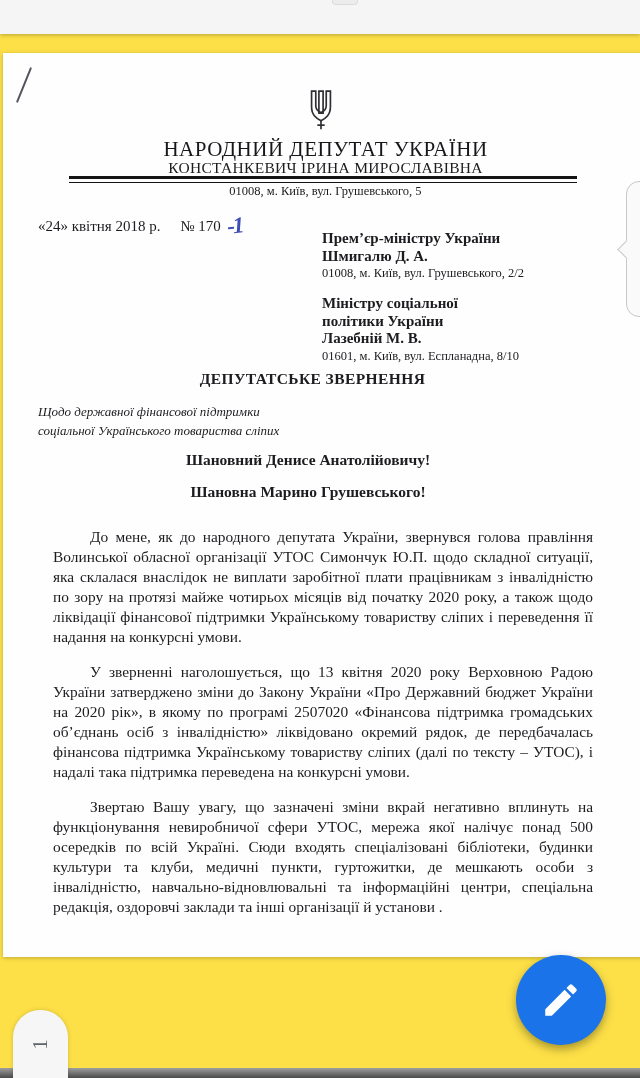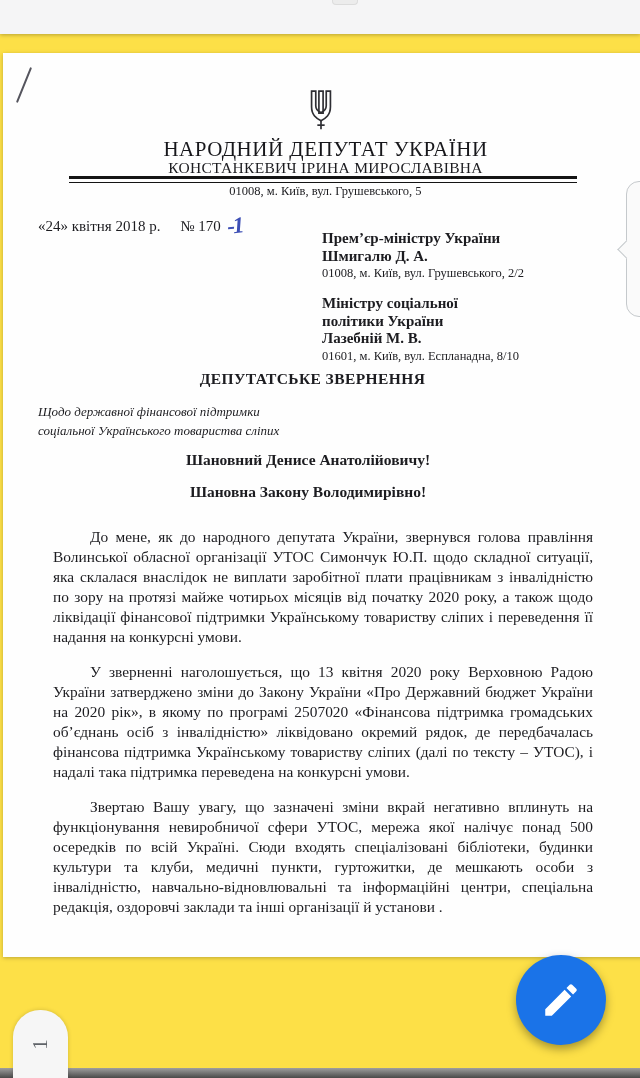--- a/index.html
+++ b/index.html
@@ -152,21 +152,21 @@
     </div>
 
     <div class="doc-title">ДЕПУТАТСЬКЕ ЗВЕРНЕННЯ</div>
 
     <div class="subject">
       <div>Щодо державної фінансової підтримки</div>
       <div>соціальної Українського товариства сліпих</div>
     </div>
 
     <div class="salut salut-1">Шановний Денисе Анатолійовичу!</div>
-    <div class="salut salut-2">Шановна Закону Володимирівно!</div>
+    <div class="salut salut-2">Шановна Марино Грушевського!</div>
 
     <div class="body-text">
       <p>До мене, як до народного депутата України, звернувся голова правління Волинської обласної організації УТОС Симончук Ю.П. щодо складної ситуації, яка склалася внаслідок не виплати заробітної плати працівникам з інвалідністю по зору на протязі майже чотирьох місяців від початку 2020 року, а також щодо ліквідації фінансової підтримки Українському товариству сліпих і переведення її надання на конкурсні умови.</p>
       <p>У зверненні наголошується, що 13 квітня 2020 року Верховною Радою України затверджено зміни до Закону України «Про Державний бюджет України на 2020 рік», в якому по програмі 2507020 «Фінансова підтримка громадських об’єднань осіб з інвалідністю» ліквідовано окремий рядок, де передбачалась фінансова підтримка Українському товариству сліпих (далі по тексту – УТОС), і надалі така підтримка переведена на конкурсні умови.</p>
       <p>Звертаю Вашу увагу, що зазначені зміни вкрай негативно вплинуть на функціонування невиробничої сфери УТОС, мережа якої налічує понад 500 осередків по всій Україні. Сюди входять спеціалізовані бібліотеки, будинки культури та клуби, медичні пункти, гуртожитки, де мешкають особи з інвалідністю, навчально-відновлювальні та інформаційні центри, спеціальна редакція, оздоровчі заклади та інші організації й установи .</p>
     </div>
   </div>
 
   <div class="scroll-handle">
     <div class="scroll-chevron"></div>

